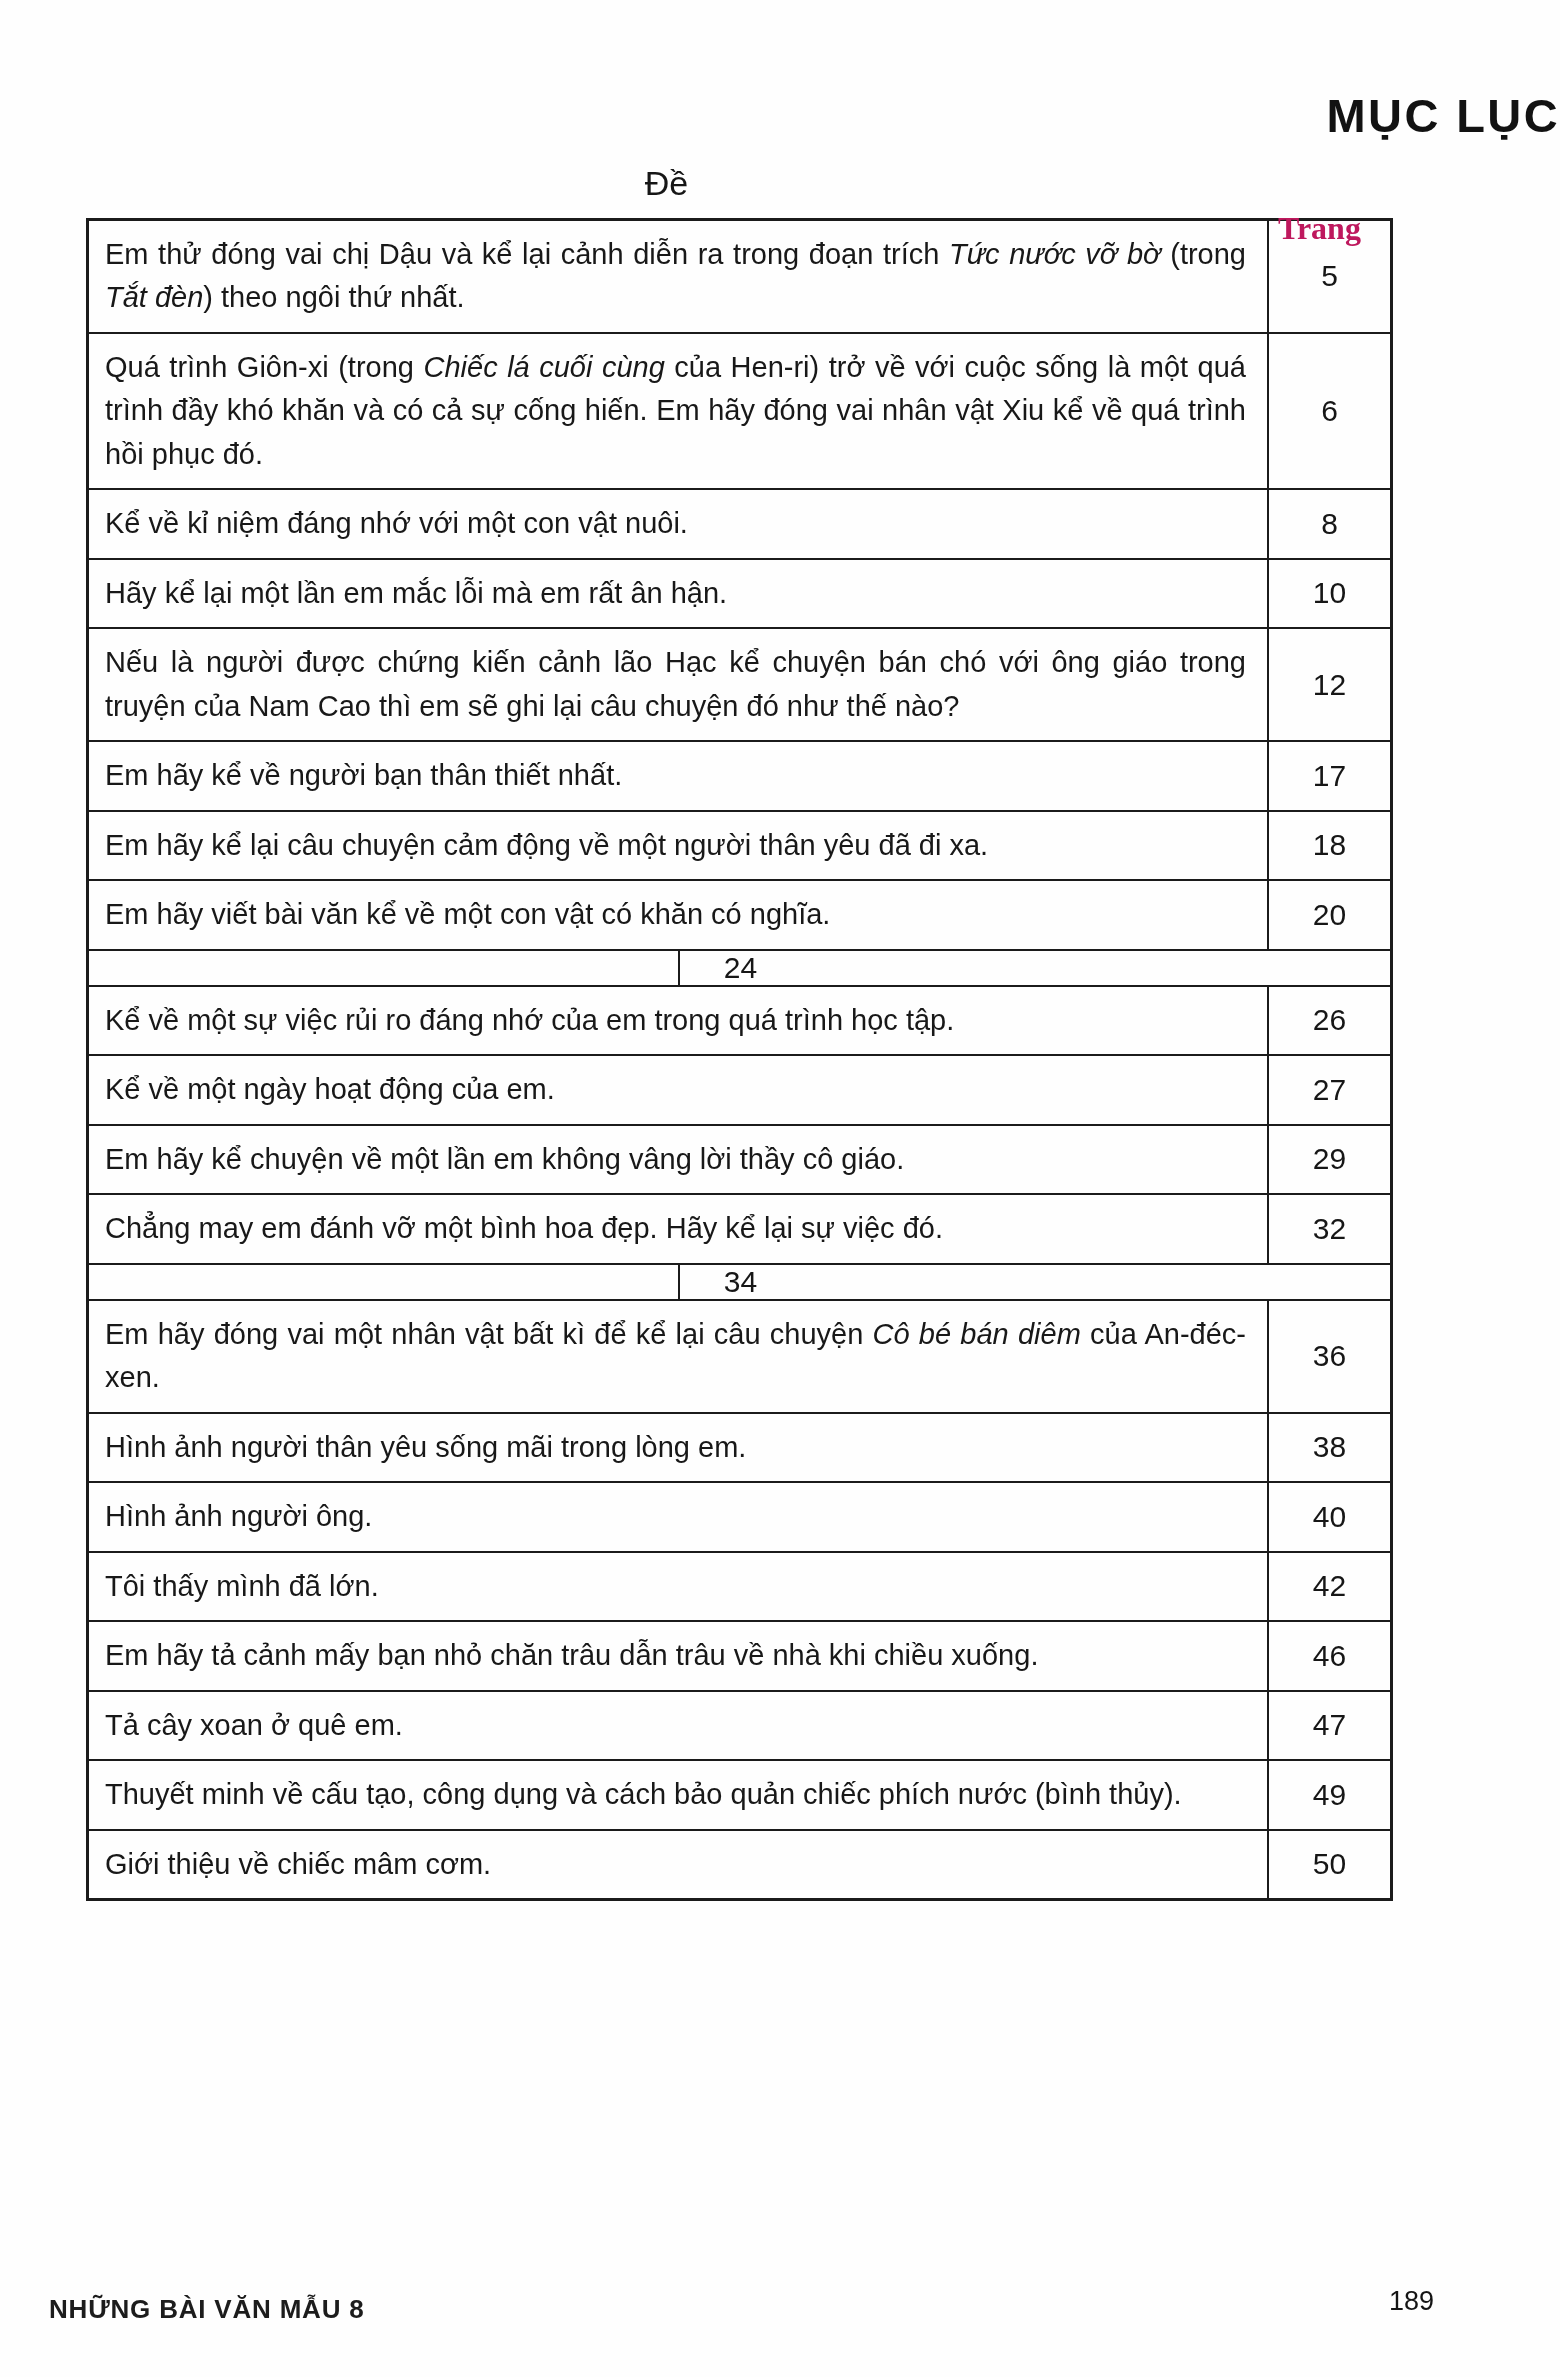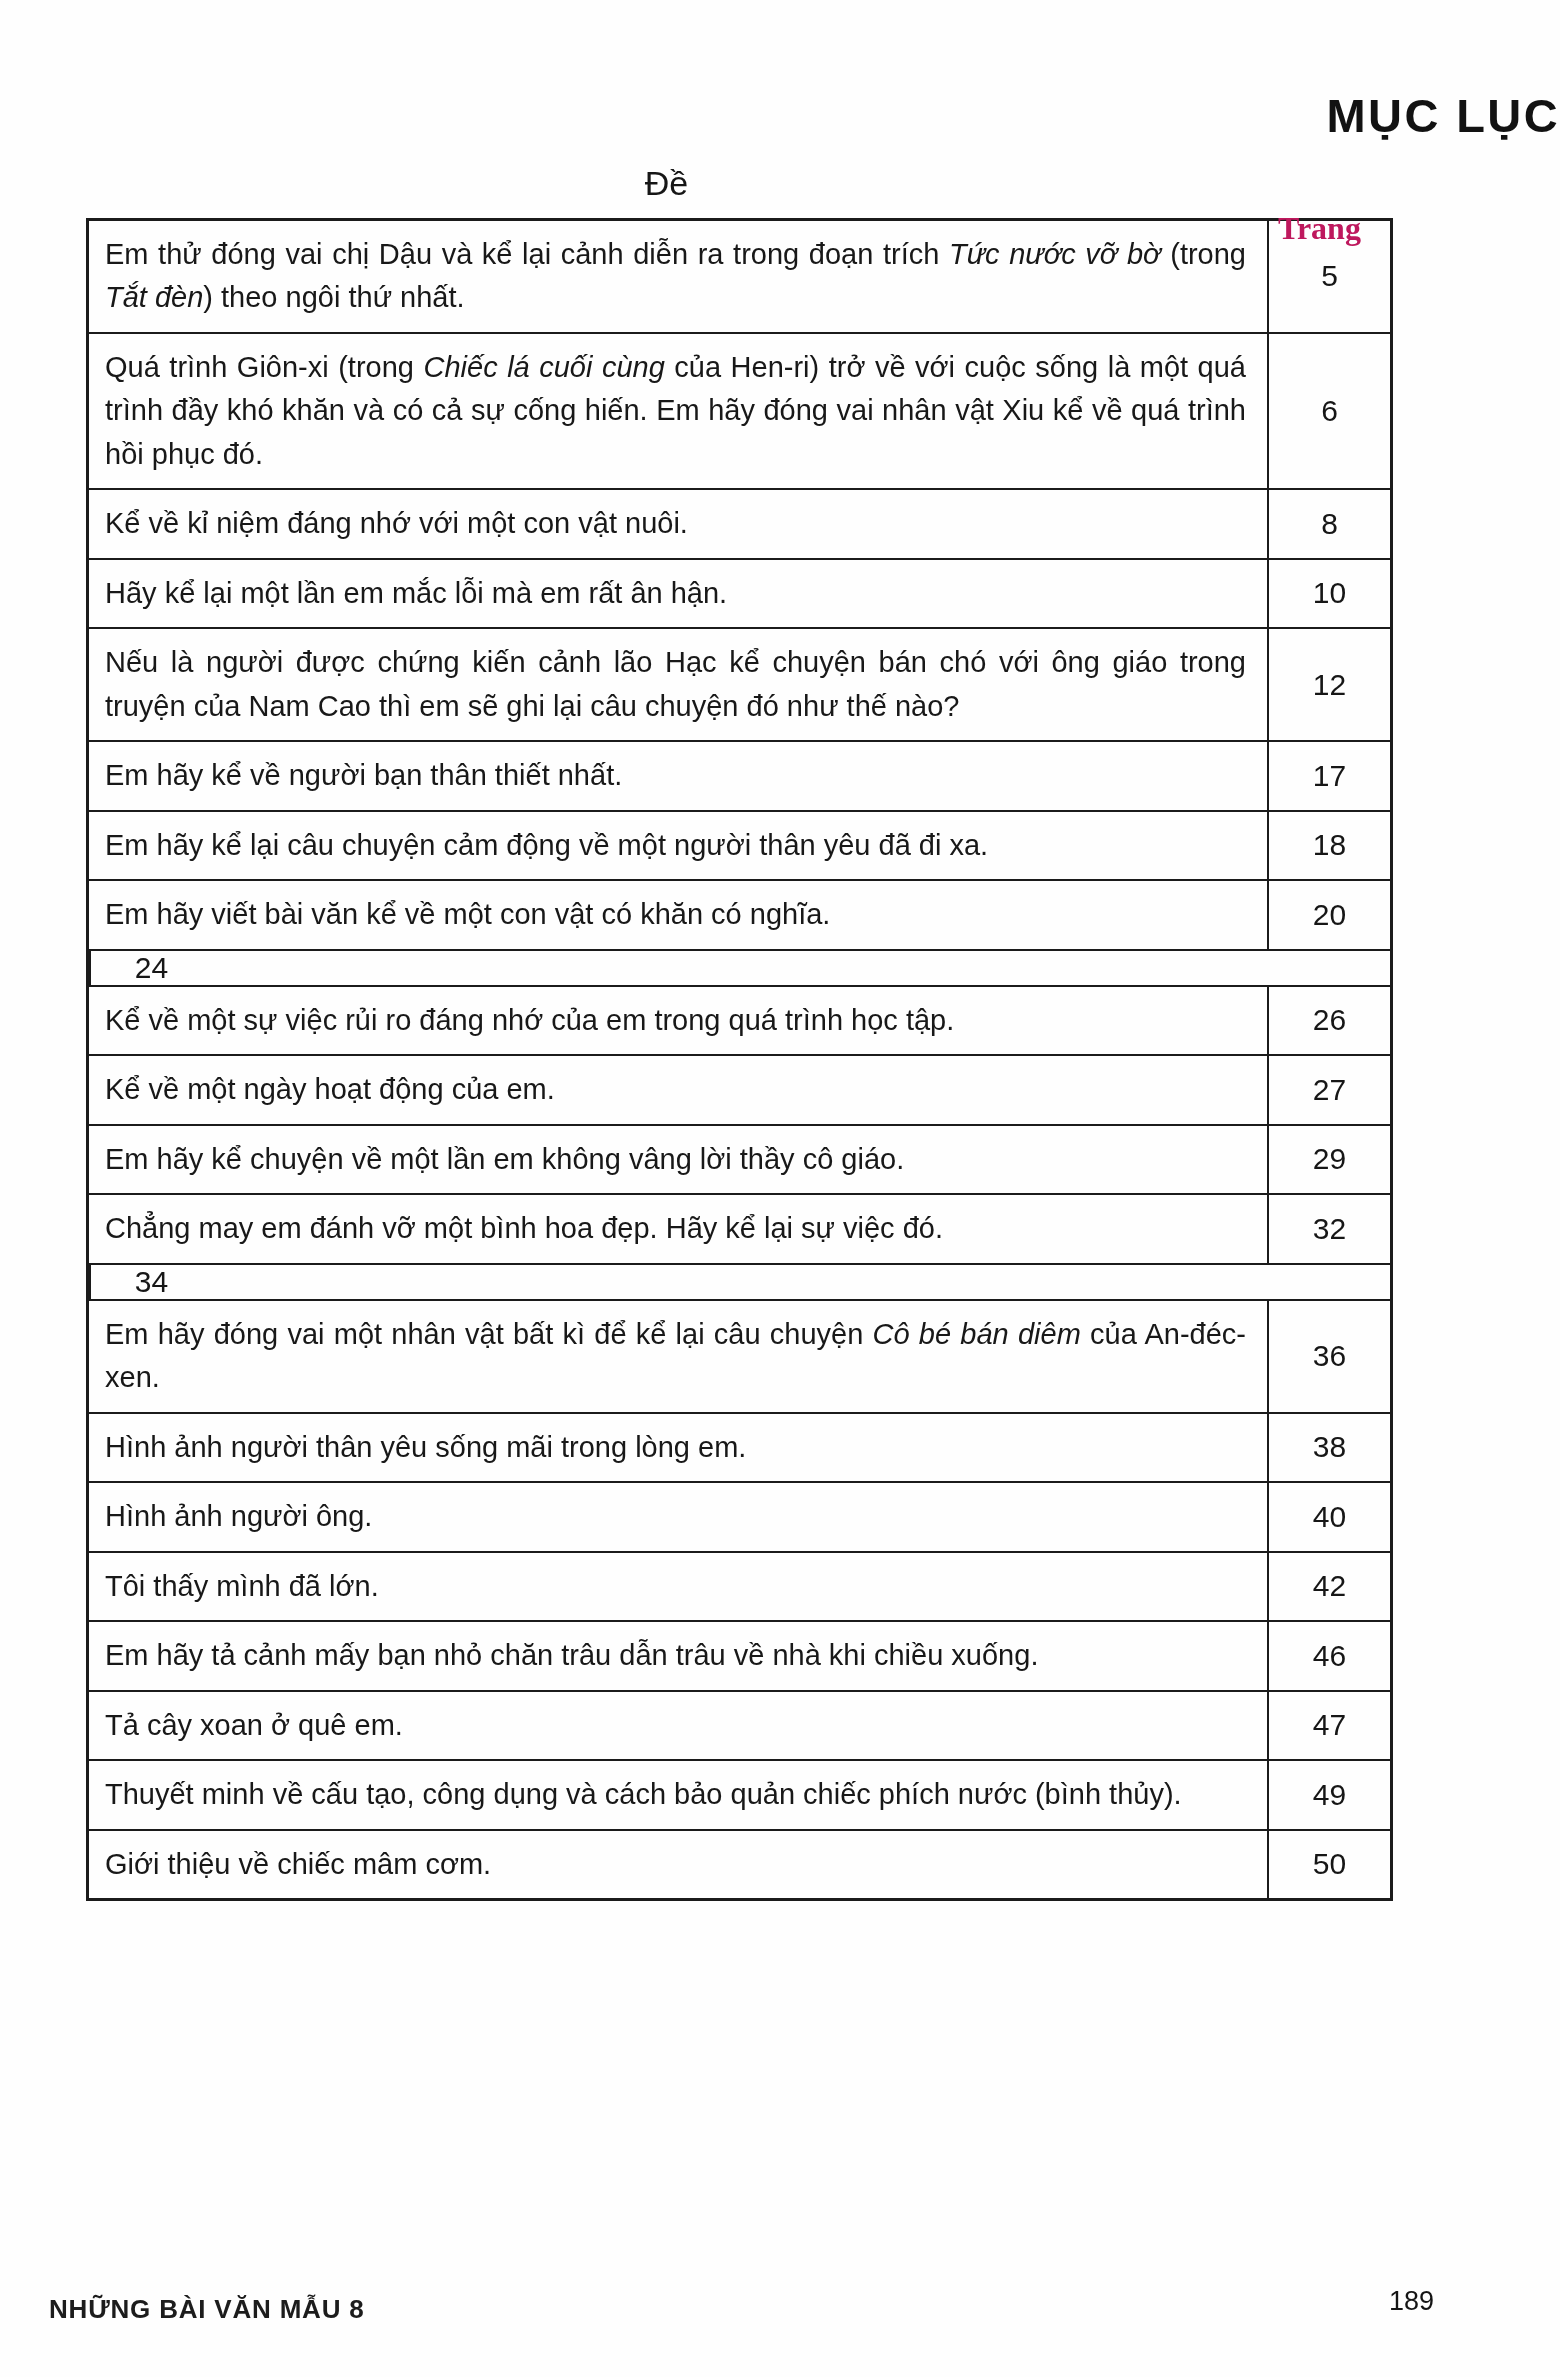--- a/index.html
+++ b/index.html
@@ -49,20 +49,21 @@
   }
   .toc-table {
     width: 1307px;
     margin-left: 86px;
     border: 3.2px solid #1b1b1b;
   }
   .row {
     display: flex;
     align-items: stretch;
     border-bottom: 2.4px solid #1b1b1b;
+    justify-content: center;
   }
   .row:last-child { border-bottom: none; }
   .cell-topic {
     flex: 1;
     padding: 12px 21px 12px 16px;
     font-size: 29px;
     line-height: 1.5;
     text-align: justify;
     color: #181818;
   }

